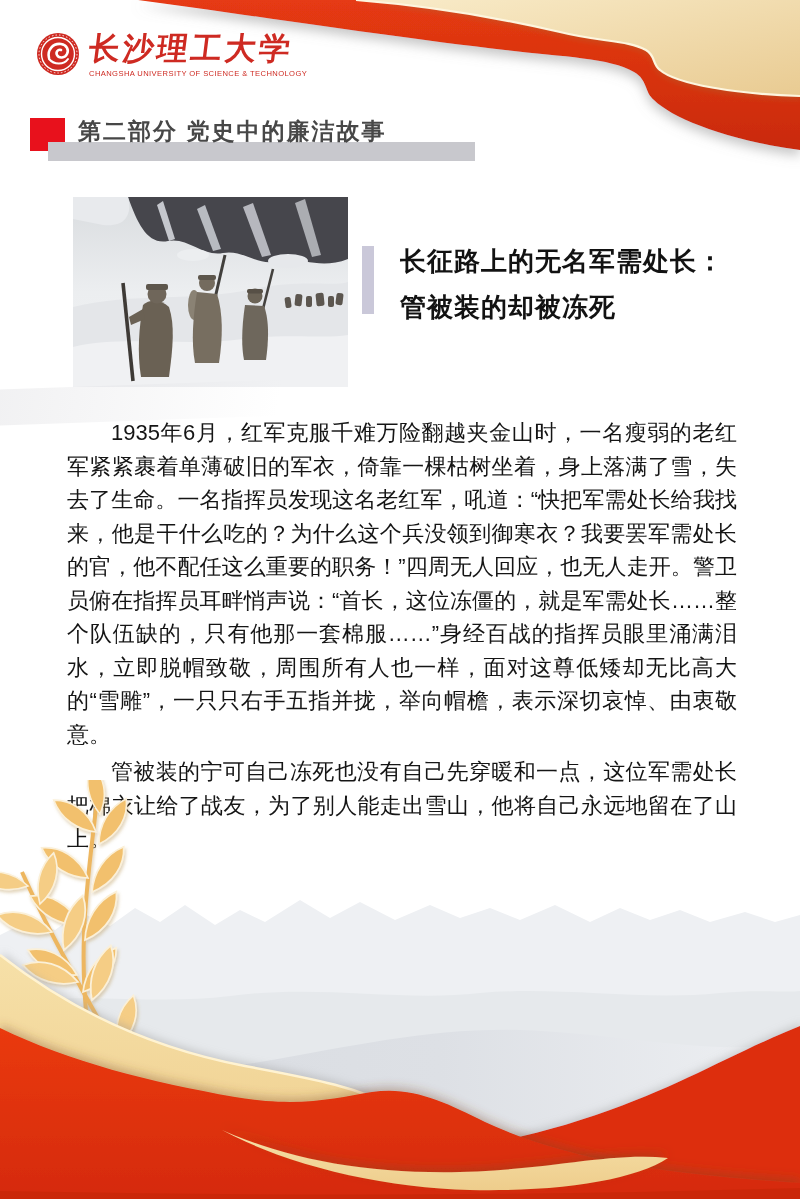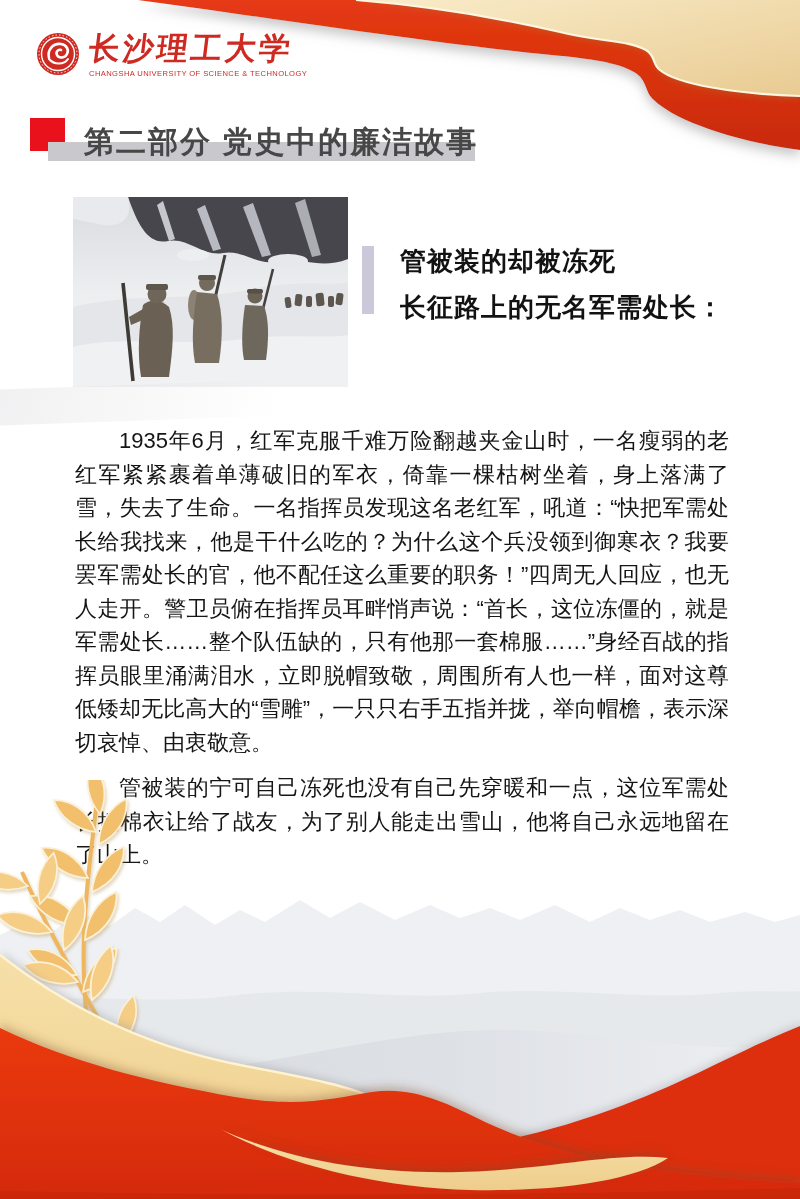--- a/index.html
+++ b/index.html
@@ -25,41 +25,41 @@
   .logo-en{
     font-size:7.6px;font-weight:normal;color:#ce2a22;letter-spacing:.4px;
     margin-top:3px;white-space:nowrap;
   }
 
   
   .section-header{position:absolute;left:0;top:0;width:800px;height:180px;}
   .red-square{position:absolute;left:30px;top:118px;width:35px;height:33px;background:#e8111c;}
   .gray-bar{position:absolute;left:48px;top:142px;width:427px;height:19px;background:#c8c8cd;}
   .section-title{
-    position:absolute;left:78px;top:116px;margin:6px;
-    font-size:30px;font-weight:600;color:#474747;letter-spacing:2px;white-space:nowrap;
+    position:absolute;left:78px;top:116px;margin:0;
+    font-size:23px;font-weight:600;color:#474747;letter-spacing:2px;white-space:nowrap;
   }
 
   
   .photo{position:absolute;left:73px;top:197px;width:275px;height:190px;display:block;}
 
   
   .title-accent{position:absolute;left:362px;top:246px;width:12px;height:68px;background:#cac8d9;}
   .article-title{
     position:absolute;left:400px;top:238px;
     font-size:26px;font-weight:bold;color:#121212;line-height:46px;letter-spacing:1px;white-space:nowrap;
   }
 
   
   .body-text{
     position:absolute;left:63px;top:412px;width:678px;
     font-size:22px;line-height:33.5px;color:#151515;
     text-align:justify;font-weight:500;
   }
-  .body-text p{margin:12px;text-indent:2em;}
+  .body-text p{margin:4px;text-indent:2em;}
 
   
   .fold{
     position:absolute;left:0;top:382px;width:430px;height:36px;
     background:linear-gradient(100deg,rgba(205,205,210,.28),rgba(255,255,255,0) 65%);
     transform:skewY(-2deg);
   }
 
   
   .bottom-decor{position:absolute;left:0;top:780px;width:800px;height:419px;display:block;}
@@ -161,22 +161,22 @@
       <line x1="50" y1="86" x2="60" y2="184" stroke="#3e3a36" stroke-width="3.6"></line>
       <path d="M70,108 C66,130 64,156 68,180 L96,180 C100,150 102,128 96,110 C88,102 76,102 70,108 Z" fill="#6a6154"></path>
       <path d="M70,112 L56,120 L58,128 L72,122 Z" fill="#6a6154"></path>
       <circle cx="84" cy="97" r="9.5" fill="#6f665a"></circle>
       <rect x="73" y="87" width="22" height="6" rx="2" fill="#5d564c"></rect>
     </g>
   </svg>
 
   <div class="title-accent"></div>
   <div class="article-title">
+    <div>长征路上的无名军需处长：</div>
     <div>管被装的却被冻死</div>
-    <div>长征路上的无名军需处长：</div>
   </div>
 
   <div class="fold"></div>
 
   <div class="body-text">
     <p>1935年6月，红军克服千难万险翻越夹金山时，一名瘦弱的老红军紧紧裹着单薄破旧的军衣，倚靠一棵枯树坐着，身上落满了雪，失去了生命。一名指挥员发现这名老红军，吼道：“快把军需处长给我找来，他是干什么吃的？为什么这个兵没领到御寒衣？我要罢军需处长的官，他不配任这么重要的职务！”四周无人回应，也无人走开。警卫员俯在指挥员耳畔悄声说：“首长，这位冻僵的，就是军需处长……整个队伍缺的，只有他那一套棉服……”身经百战的指挥员眼里涌满泪水，立即脱帽致敬，周围所有人也一样，面对这尊低矮却无比高大的“雪雕”，一只只右手五指并拢，举向帽檐，表示深切哀悼、由衷敬意。</p>
     <p>管被装的宁可自己冻死也没有自己先穿暖和一点，这位军需处长把棉衣让给了战友，为了别人能走出雪山，他将自己永远地留在了山上。</p>
   </div>
 
   <svg class="bottom-decor" viewBox="0 780 800 419" aria-hidden="true">

